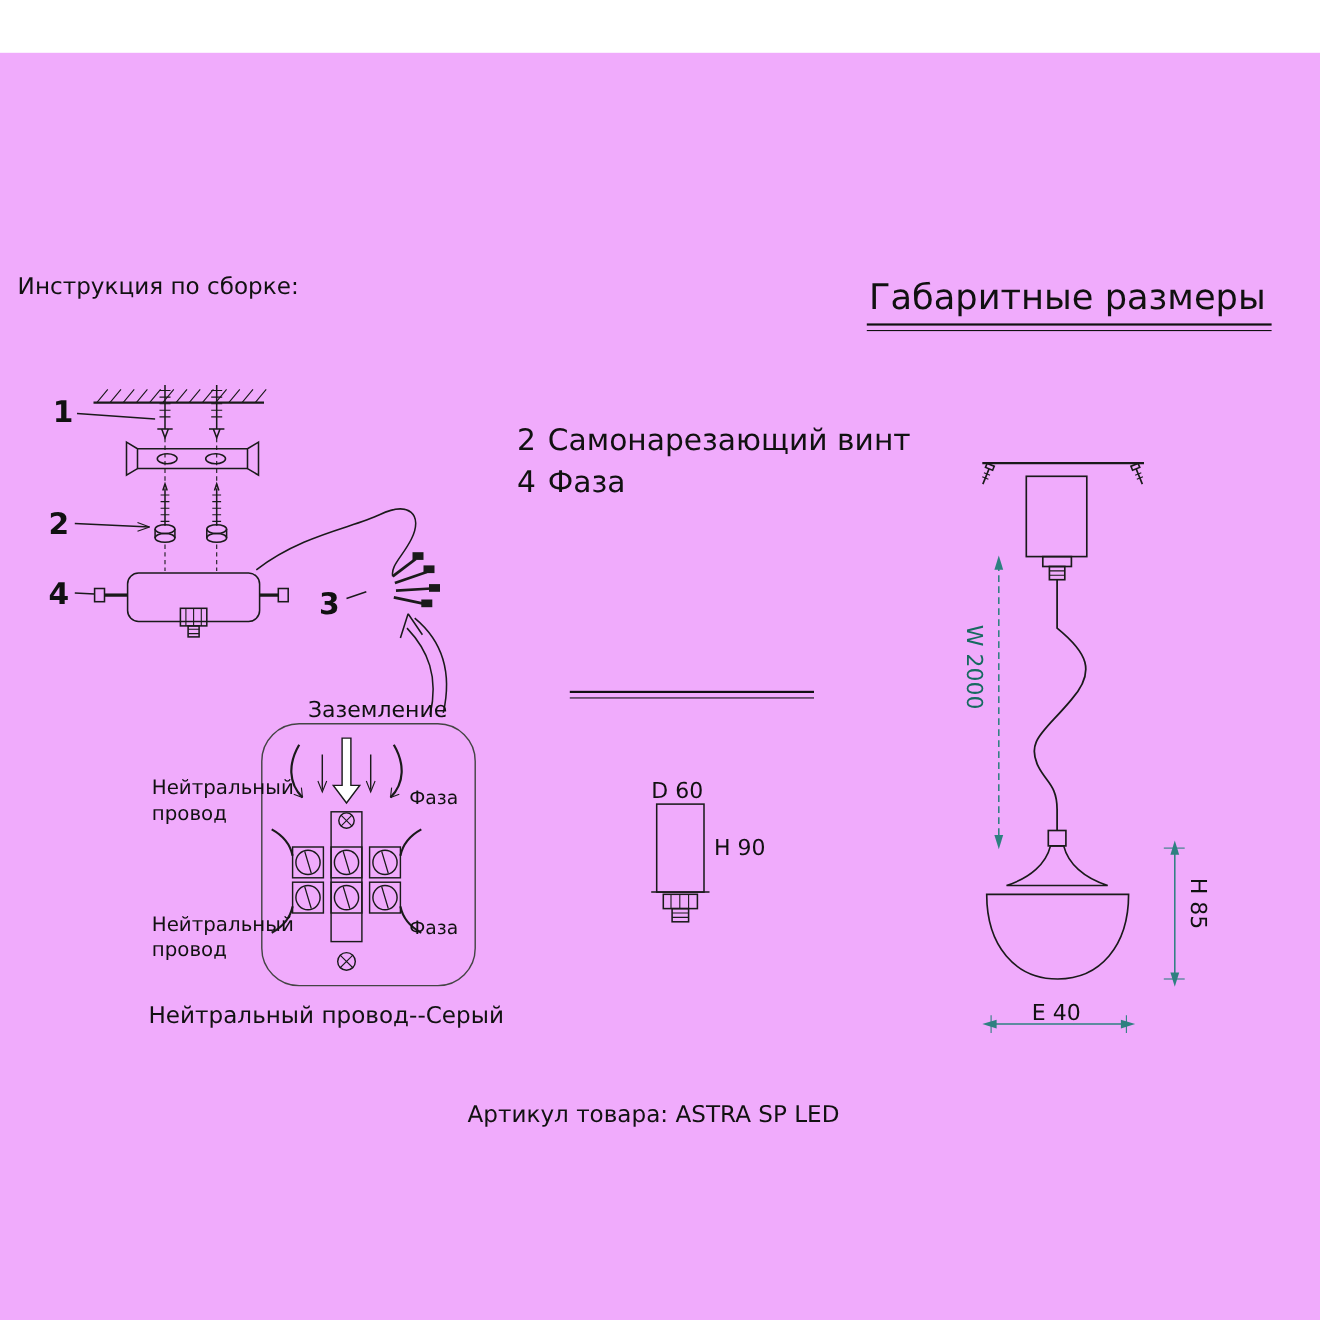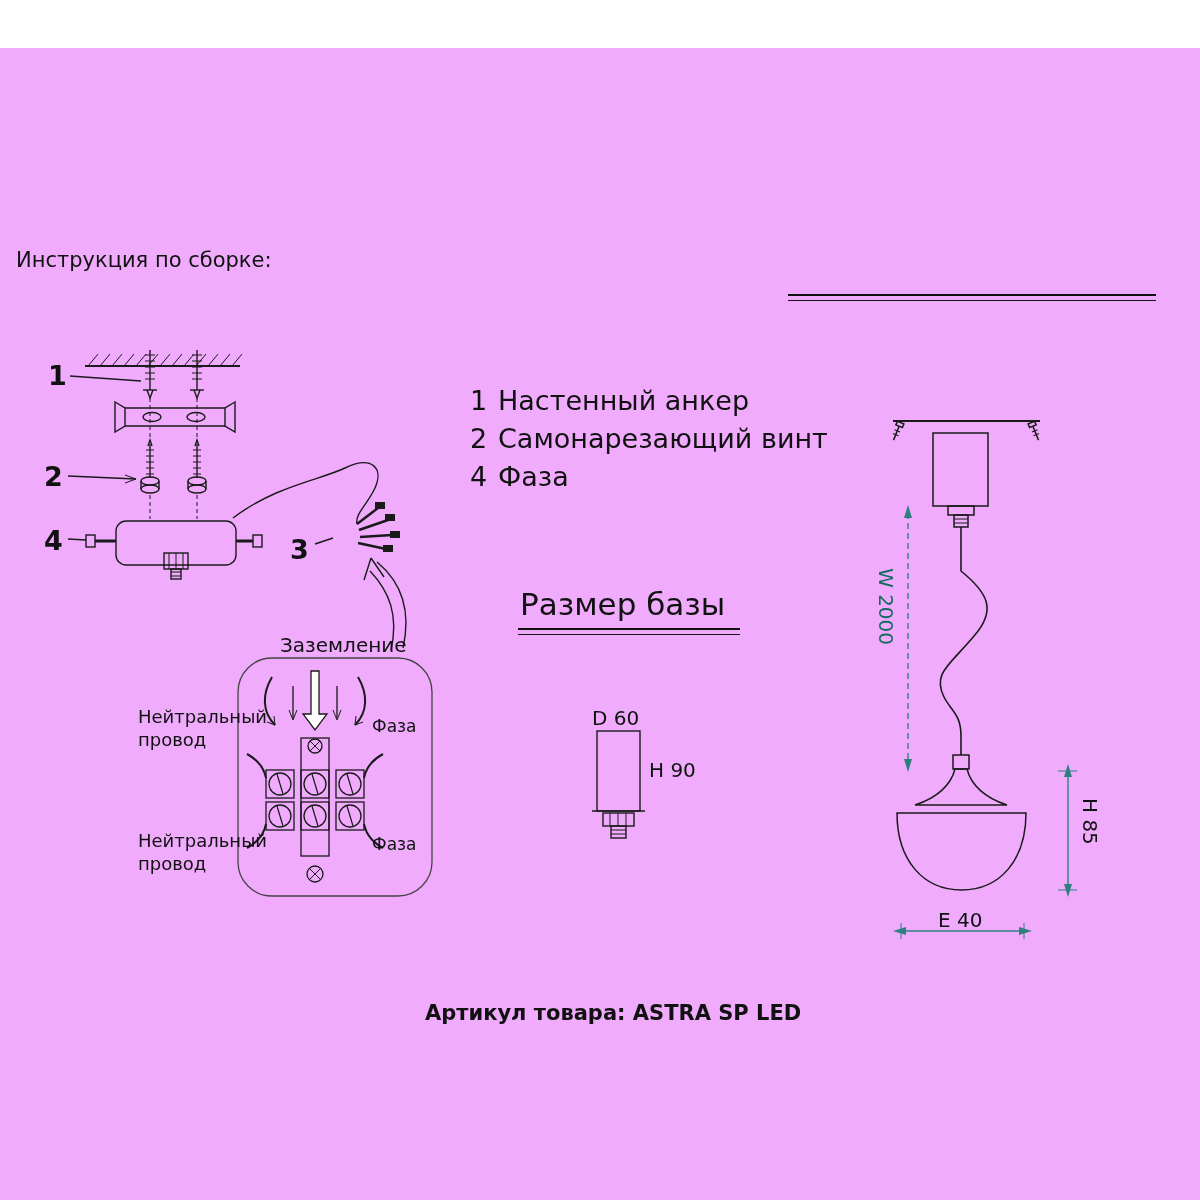--- a/index.html
+++ b/index.html
@@ -17,21 +17,21 @@
   .base-title{left:520px;top:538px;font-size:31px;}
   .base-underline{left:518px;top:580px;width:222px;}
   .callout{font-size:27px;font-weight:bold;}
   .wlabel{font-size:18px;line-height:1.25;}
   .ground-label{left:280px;top:585px;font-size:20px;}
   .neutral1{left:138px;top:658px;width:112px;}
   .neutral2{left:138px;top:782px;width:112px;}
   .phase1{left:372px;top:668px;font-size:17px;}
   .phase2{left:372px;top:786px;font-size:17px;}
   .wirecolors{left:135px;top:860px;font-size:21px;line-height:31px;}
-  .article{left:425px;top:953px;font-size:21px;font-weight:bold;}
+  .article{left:425px;top:953px;font-size:21px;}
   .dimtext{font-size:20px;}
   .rot90{transform:rotate(90deg);transform-origin:0 0;white-space:nowrap;}
 </style>
 </head>
 <body>
 
 <div class="page">
 
   <svg class="art" width="1200" height="1200" viewBox="0 0 1200 1200">
 
@@ -218,43 +218,43 @@
         <path d="M893 883 L906 879 L906 887 Z" stroke="none"></path>
         <path d="M1032 883 L1019 879 L1019 887 Z" stroke="none"></path>
         <line x1="901" y1="875" x2="901" y2="891" fill="none" stroke-width="1"></line>
         <line x1="1024" y1="875" x2="1024" y2="891" fill="none" stroke-width="1"></line>
       </g>
     </g>
   </svg>
 
   <div class="abs t instructions-title">Инструкция по сборке:</div>
 
+  <div class="abs t dims-title">Габаритные размеры</div>
   <div class="abs dbl dims-underline"></div>
 
   <div class="abs legend">
-    <div class="legend-row"><span class="num">1</span><span>Настенный анкер</span></div>
     <div class="legend-row"><span class="num">2</span><span>Самонарезающий винт</span></div>
     <div class="legend-row"><span class="num">4</span><span>Фаза</span></div>
   </div>
 
   <div class="abs t callout" style="left:48px;top:312px;">1</div>
   <div class="abs t callout" style="left:44px;top:413px;">2</div>
   <div class="abs t callout" style="left:44px;top:477px;">4</div>
   <div class="abs t callout" style="left:290px;top:486px;">3</div>
 
   <div class="abs t ground-label">Заземление</div>
   <div class="abs wlabel neutral1">Нейтральный провод</div>
   <div class="abs t phase1">Фаза</div>
   <div class="abs wlabel neutral2">Нейтральный провод</div>
   <div class="abs t phase2">Фаза</div>
 
   <div class="abs wirecolors">
+    <div class="t">Нейтральный провод--Серый</div>
   </div>
 
-  <div class="abs t base-title">Размер базы</div>
   <div class="abs dbl base-underline"></div>
   <div class="abs t dimtext" style="left:592px;top:658px;">D 60</div>
   <div class="abs t dimtext" style="left:649px;top:710px;">H 90</div>
 
   <div class="abs dimtext rot90" style="left:898px;top:520px;color:#156a5f;">W 2000</div>
   <div class="abs dimtext rot90" style="left:1102px;top:750px;">H 85</div>
   <div class="abs t dimtext" style="left:938px;top:860px;">E 40</div>
 
   <div class="abs t article">Артикул товара: ASTRA SP LED</div>
 

